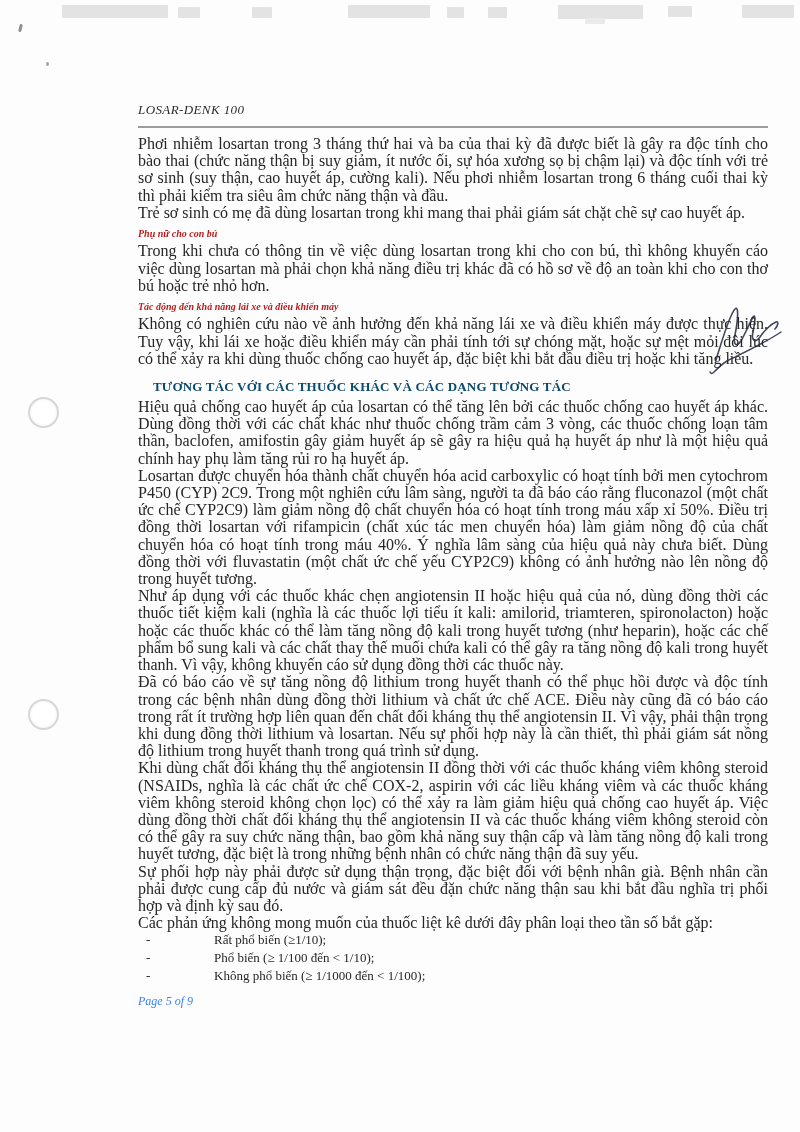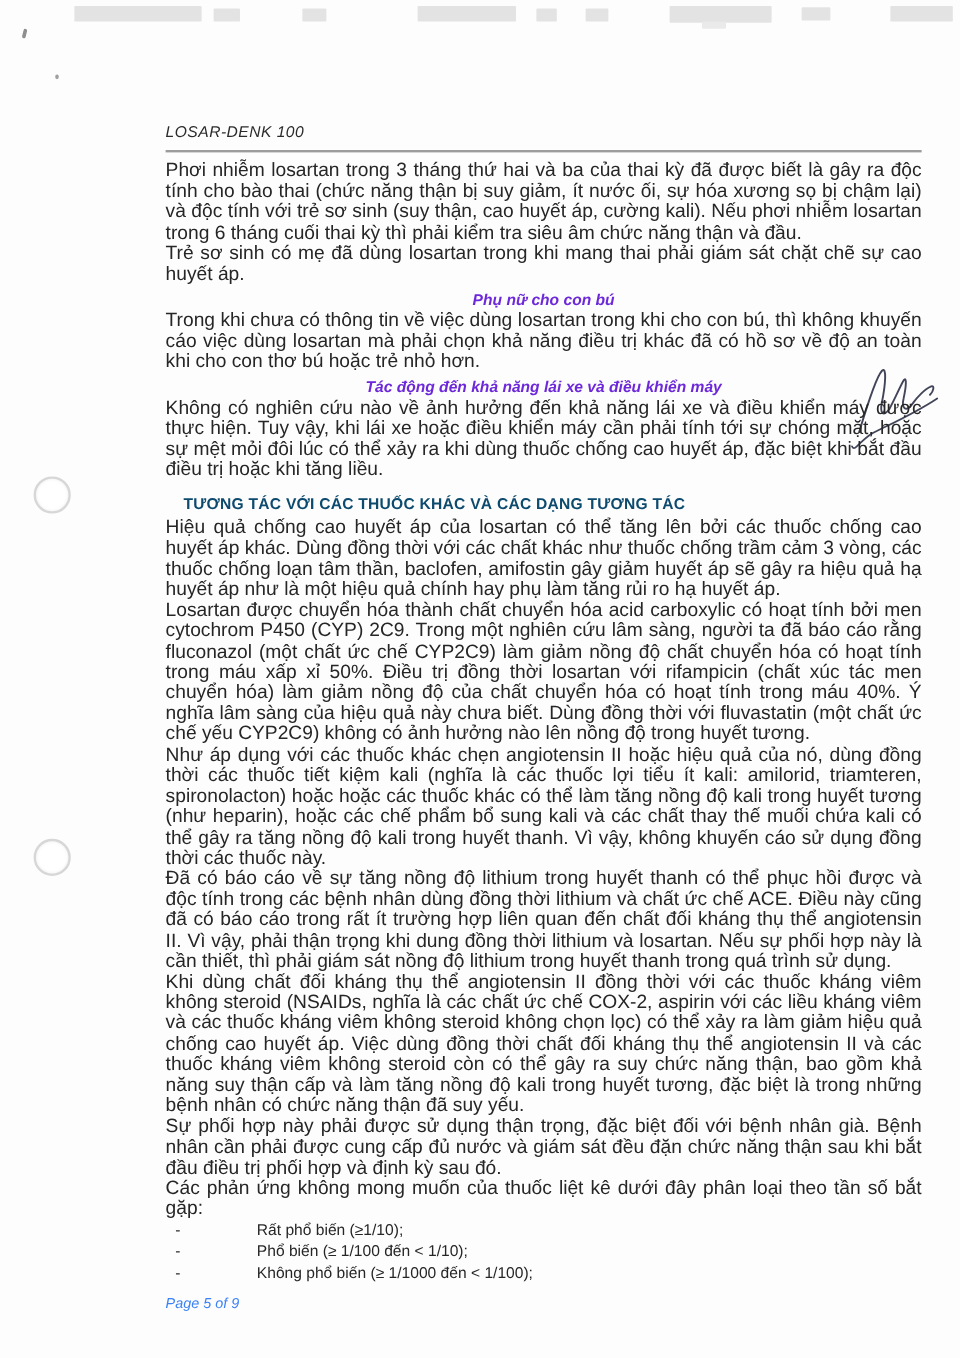--- a/index.html
+++ b/index.html
@@ -1,26 +1,26 @@
 <!DOCTYPE html>
 <html><head>
 <meta charset="utf-8">
 <style>
   html, body { margin: 0; padding: 0; background: #ffffff; }
   .page {
     position: relative; width: 800px; height: 1132px;
     background: #fdfdfd; overflow: hidden;
-    font-family: Liberation Sans, sans-serif;
+    font-family: Liberation Serif, serif;
     color: #262626;
   }
   .content { position: absolute; left: 138px; top: 102px; width: 630px; }
   .doc-header { font-style: italic; font-size: 13px; letter-spacing: 0.4px; color: #2b2b2b; }
   .rule { height: 2px; background: #9c9c9c; margin: 8px 0 7px 0; }
   p.body { margin: 0; font-size: 16px; line-height: 17.2px; text-align: justify; }
-  h3.sub { margin: 4px 0 0 0; font-size: 13px; line-height: 17.4px; font-weight: bold; font-style: italic; color: #6d28d9; text-align: center; }
+  h3.sub { margin: 4px 0 0 0; font-size: 10px; line-height: 17.4px; font-weight: bold; font-style: italic; color: #b91c1c; }
   h2.sec { margin: 10px 0 2px 15px; font-size: 13px; line-height: 19px; font-weight: bold; letter-spacing: 0.2px; color: #0c4a6e; }
   .li { display: flex; margin: 0; font-size: 13px; line-height: 17.6px; }
   .li .dash { width: 20px; padding-left: 8px; flex: none; }
   .li .li-text { flex: 1; margin-left: 48px; }
   .footer { margin-top: 10px; font-style: italic; font-size: 12px; color: #3b82f6; }
 
   
   .art { position: absolute; background: #e3e3e3; border-radius: 1px; }
   .a1 { left: 62px;  top: 5px; width: 106px; height: 13px; }
   .a2 { left: 178px; top: 7px; width: 22px;  height: 11px; }
@@ -85,21 +85,21 @@
 
     <h3 class="sub">Tác động đến khả năng lái xe và điều khiển máy</h3>
     <p class="body">Không có nghiên cứu nào về ảnh hưởng đến khả năng lái xe và điều khiển máy được thực hiện. Tuy vậy, khi lái xe hoặc điều khiển máy cần phải tính tới sự chóng mặt, hoặc sự mệt mỏi đôi lúc có thể xảy ra khi dùng thuốc chống cao huyết áp, đặc biệt khi bắt đầu điều trị hoặc khi tăng liều.</p>
 
     <h2 class="sec">TƯƠNG TÁC VỚI CÁC THUỐC KHÁC VÀ CÁC DẠNG TƯƠNG TÁC</h2>
     <p class="body">Hiệu quả chống cao huyết áp của losartan có thể tăng lên bởi các thuốc chống cao huyết áp khác. Dùng đồng thời với các chất khác như thuốc chống trầm cảm 3 vòng, các thuốc chống loạn tâm thần, baclofen, amifostin gây giảm huyết áp sẽ gây ra hiệu quả hạ huyết áp như là một hiệu quả chính hay phụ làm tăng rủi ro hạ huyết áp.</p>
     <p class="body">Losartan được chuyển hóa thành chất chuyển hóa acid carboxylic có hoạt tính bởi men cytochrom P450 (CYP) 2C9. Trong một nghiên cứu lâm sàng, người ta đã báo cáo rằng fluconazol (một chất ức chế CYP2C9) làm giảm nồng độ chất chuyển hóa có hoạt tính trong máu xấp xỉ 50%. Điều trị đồng thời losartan với rifampicin (chất xúc tác men chuyển hóa) làm giảm nồng độ của chất chuyển hóa có hoạt tính trong máu 40%. Ý nghĩa lâm sàng của hiệu quả này chưa biết. Dùng đồng thời với fluvastatin (một chất ức chế yếu CYP2C9) không có ảnh hưởng nào lên nồng độ trong huyết tương.</p>
     <p class="body">Như áp dụng với các thuốc khác chẹn angiotensin II hoặc hiệu quả của nó, dùng đồng thời các thuốc tiết kiệm kali (nghĩa là các thuốc lợi tiểu ít kali: amilorid, triamteren, spironolacton) hoặc hoặc các thuốc khác có thể làm tăng nồng độ kali trong huyết tương (như heparin), hoặc các chế phẩm bổ sung kali và các chất thay thế muối chứa kali có thể gây ra tăng nồng độ kali trong huyết thanh. Vì vậy, không khuyến cáo sử dụng đồng thời các thuốc này.</p>
     <p class="body">Đã có báo cáo về sự tăng nồng độ lithium trong huyết thanh có thể phục hồi được và độc tính trong các bệnh nhân dùng đồng thời lithium và chất ức chế ACE. Điều này cũng đã có báo cáo trong rất ít trường hợp liên quan đến chất đối kháng thụ thể angiotensin II. Vì vậy, phải thận trọng khi dung đồng thời lithium và losartan. Nếu sự phối hợp này là cần thiết, thì phải giám sát nồng độ lithium trong huyết thanh trong quá trình sử dụng.</p>
     <p class="body">Khi dùng chất đối kháng thụ thể angiotensin II đồng thời với các thuốc kháng viêm không steroid (NSAIDs, nghĩa là các chất ức chế COX-2, aspirin với các liều kháng viêm và các thuốc kháng viêm không steroid không chọn lọc) có thể xảy ra làm giảm hiệu quả chống cao huyết áp. Việc dùng đồng thời chất đối kháng thụ thể angiotensin II và các thuốc kháng viêm không steroid còn có thể gây ra suy chức năng thận, bao gồm khả năng suy thận cấp và làm tăng nồng độ kali trong huyết tương, đặc biệt là trong những bệnh nhân có chức năng thận đã suy yếu.</p>
-    <p class="body">Sự phối hợp này phải được sử dụng thận trọng, đặc biệt đối với bệnh nhân già. Bệnh nhân cần phải được cung cấp đủ nước và giám sát đều đặn chức năng thận sau khi bắt đầu điều trị phối hợp và định kỳ sau đó.</p>
+    <p class="body">Sự phối hợp này phải được sử dụng thận trọng, đặc biệt đối với bệnh nhân già. Bệnh nhân cần phải được cung cấp đủ nước và giám sát đều đặn chức năng thận sau khi bắt đầu nghĩa trị phối hợp và định kỳ sau đó.</p>
 
     <p class="body">Các phản ứng không mong muốn của thuốc liệt kê dưới đây phân loại theo tần số bắt gặp:</p>
 
     <div class="li">
       <span class="dash">-</span>
       <span class="li-text">Rất phổ biến (≥1/10);</span>
     </div>
     <div class="li">
       <span class="dash">-</span>
       <span class="li-text">Phổ biến (≥ 1/100 đến &lt; 1/10);</span>

